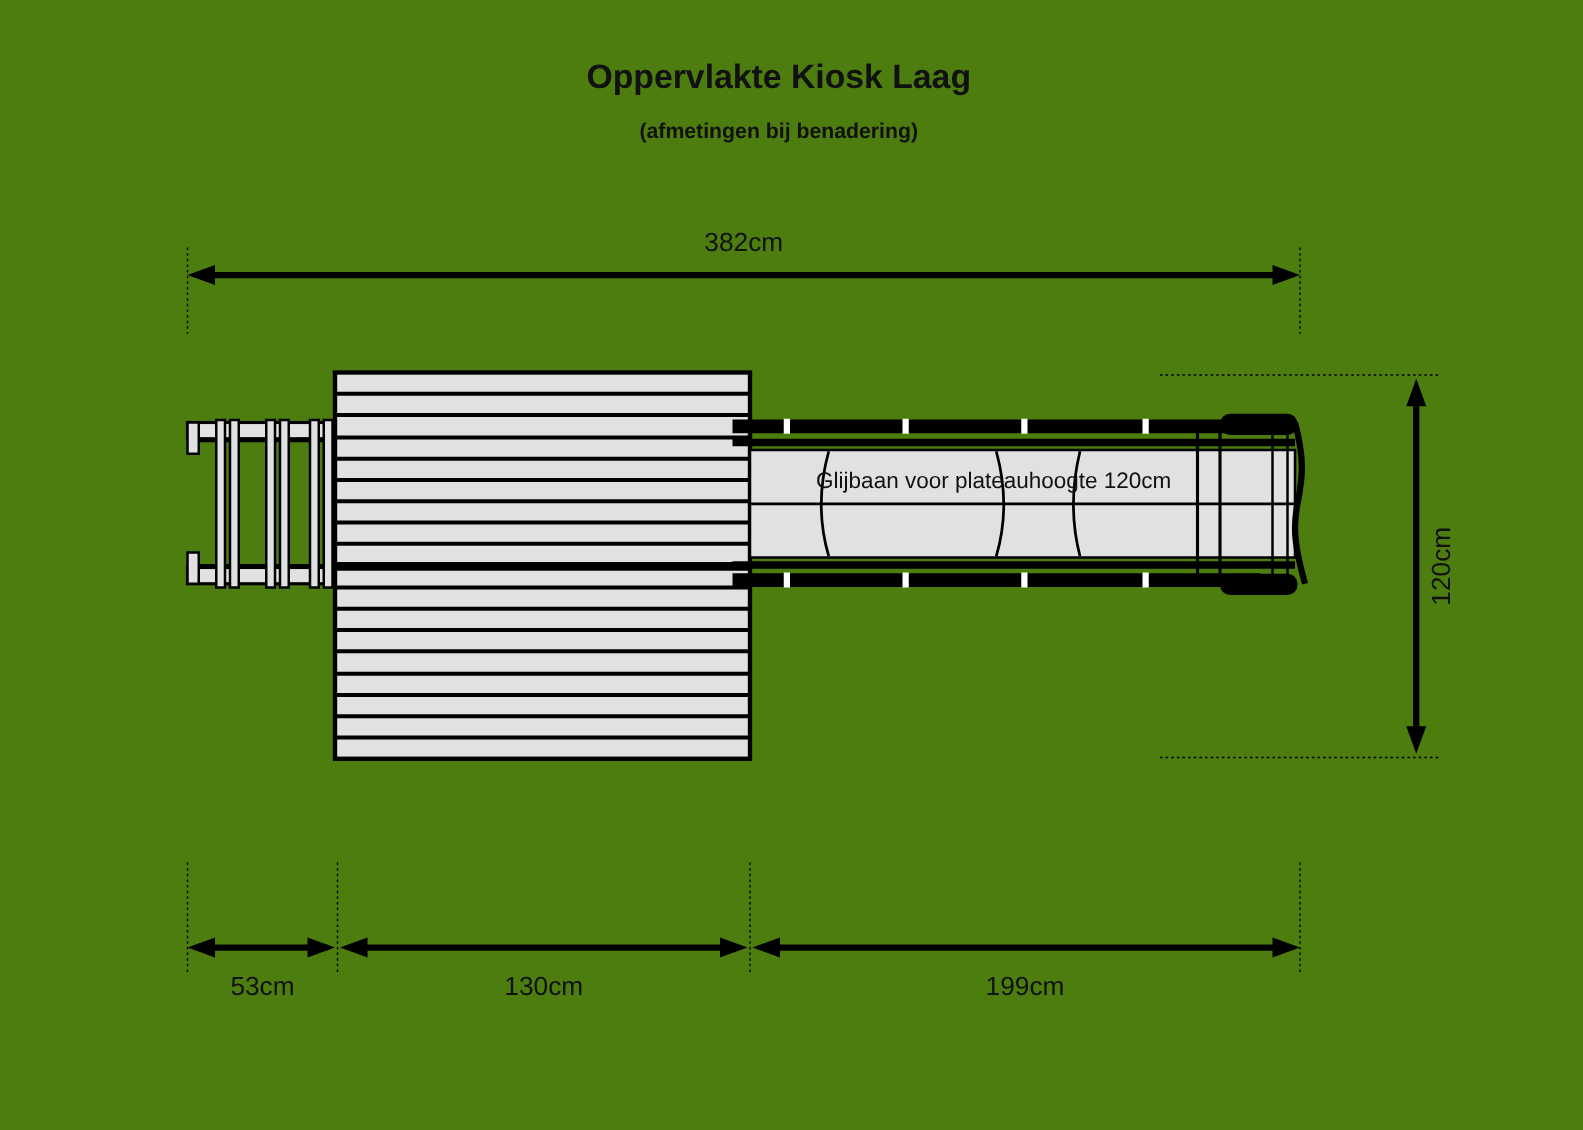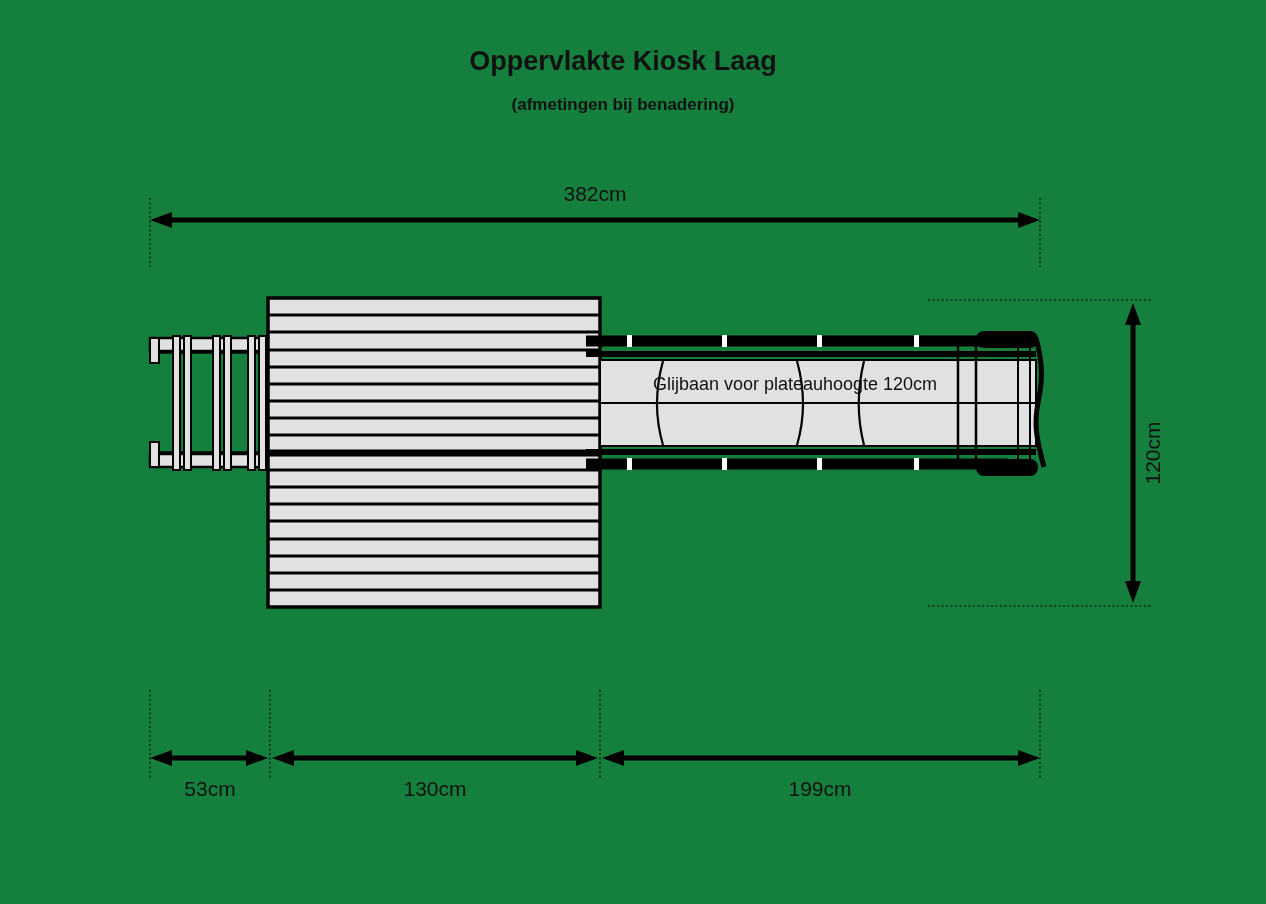--- a/index.html
+++ b/index.html
@@ -1,16 +1,16 @@
 <!DOCTYPE html>
 <html><head>
 <meta charset="utf-8">
 <style>
   html,body{margin:0;padding:0;background:#ffffff;}
-  .page{position:relative;width:1266px;height:904px;background:#15803d;overflow:hidden;
+  .page{position:relative;width:1266px;height:904px;background:#4d7c0f;overflow:hidden;
         font-family:"Liberation Sans",sans-serif;}
   svg{position:absolute;left:0;top:0;}
   .title-text{font-family:"Liberation Sans",sans-serif;font-size:27px;font-weight:bold;fill:#111111;}
   .subtitle-text{font-family:"Liberation Sans",sans-serif;font-size:17px;font-weight:bold;fill:#111111;}
   .dim-label{font-family:"Liberation Sans",sans-serif;font-size:21px;fill:#111111;}
   .slide-label{font-family:"Liberation Sans",sans-serif;font-size:18px;fill:#111111;}
   .dimline{stroke:#000000;stroke-width:5;}
   .extline{stroke:#000000;stroke-width:1.1;stroke-dasharray:2 2.5;fill:none;}
   .part{fill:#e1e1e1;stroke:#000000;}
   .arrowhead{fill:#000000;stroke:none;}

